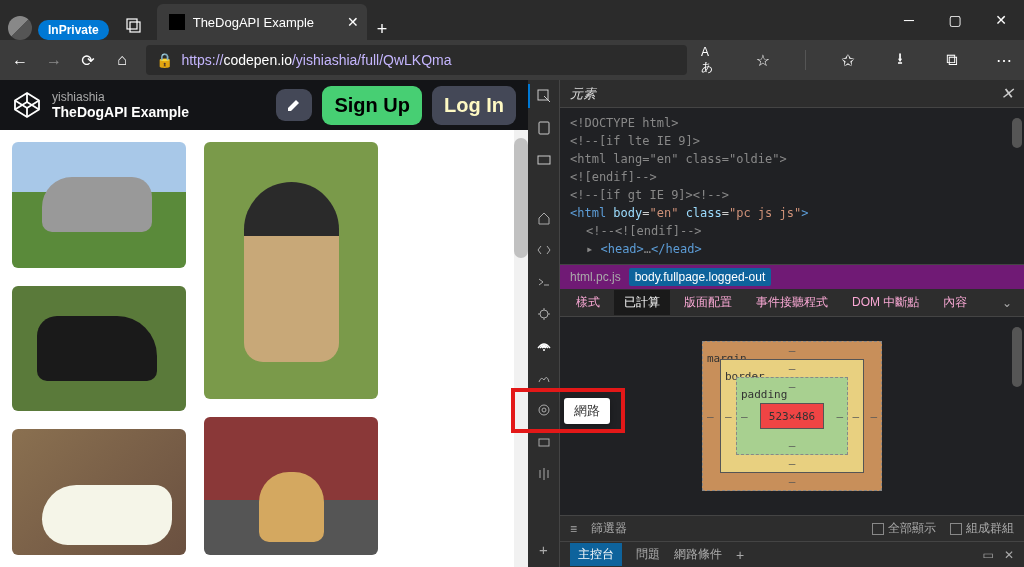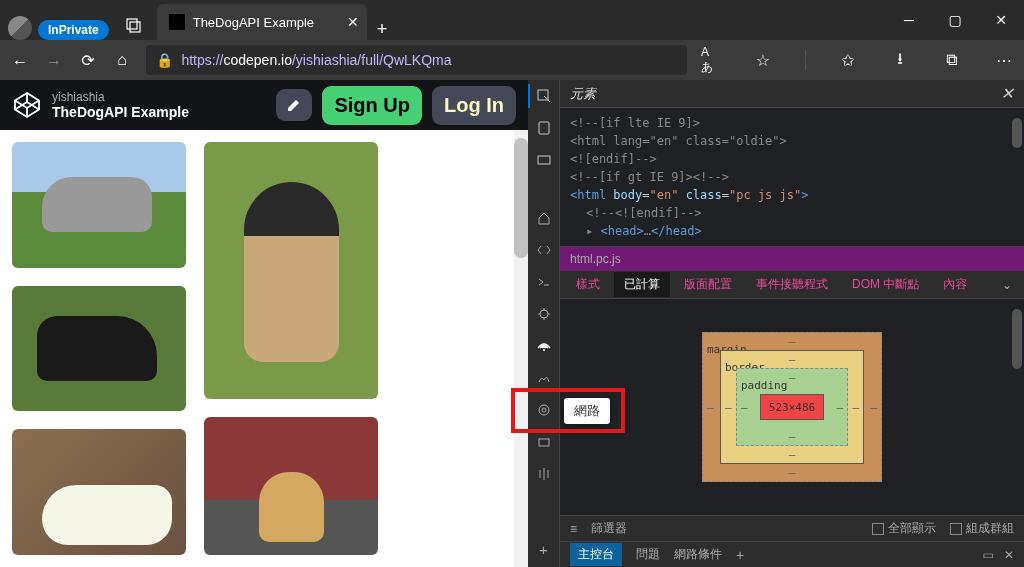--- a/index.html
+++ b/index.html
@@ -74,21 +74,21 @@
 .dt-code .attr { color: #9cdcfe; }
 .dt-code .val { color: #ce9178; }
 .dt-code .arrow { color: #888; }
 .code-scroll { position: absolute; right: 2px; top: 10px; width: 10px; height: 30px; background: #555; border-radius: 5px; }
 
 .dt-breadcrumb { height: 24px; background: #701a75; display: flex; align-items: center; padding: 0 10px; font-size: 12px; gap: 8px; }
 .bc { color: #aaa; }
 .bc.sel { background: #0e639c; color: #fff; padding: 2px 6px; border-radius: 2px; }
 
 .dt-tabs { height: 28px; background: #2d2d2d; border-bottom: 1px solid #444; display: flex; align-items: center; padding: 0 6px; font-size: 12px; gap: 4px; }
-.dt-tab { padding: 4px 10px; color: #ec4899; }
+.dt-tab { padding: 4px 10px; color: #f9a8d4; }
 .dt-tab.active { background: #1a1a1a; color: #fff; }
 .dt-tab-arrow { margin-left: auto; color: #aaa; padding: 0 6px; }
 
 .dt-styles { flex: 1; background: #202124; display: flex; align-items: center; justify-content: center; position: relative; }
 .box-model { position: relative; font-size: 11px; font-family: Consolas, monospace; }
 .bm-margin { width: 180px; height: 150px; background: #c88f5a; border: 1px dashed #888; display: flex; align-items: center; justify-content: center; position: relative; }
 .bm-border { width: 144px; height: 114px; background: #e8d080; border: 1px solid #555; display: flex; align-items: center; justify-content: center; position: relative; }
 .bm-padding { width: 112px; height: 78px; background: #a8d090; border: 1px dashed #888; display: flex; align-items: center; justify-content: center; position: relative; }
 .bm-content { width: 64px; height: 26px; background: #ef4444; border: 1px solid #555; display: flex; align-items: center; justify-content: center; color: #333; }
 .bm-label { position: absolute; top: 2px; left: 4px; color: #333; margin-top: 8px; }
@@ -277,31 +277,33 @@
     </div>
 
     <div class="dt-main">
       <div class="dt-top">
         <span>元素</span>
         <span class="dt-close">✕</span>
       </div>
 
       <div class="dt-code">
         <div class="code-scroll"></div>
+        <div class="gray">&lt;!DOCTYPE html&gt;</div>
         <div class="gray">&lt;!--[if lte IE 9]&gt;</div>
         <div class="gray">&lt;html lang="en" class="oldie"&gt;</div>
         <div class="gray">&lt;![endif]--&gt;</div>
         <div class="gray">&lt;!--[if gt IE 9]&gt;&lt;!--&gt;</div>
         <div><span class="tag">&lt;html</span> <span class="attr">body</span>=<span class="val">"en"</span> <span class="attr">class</span>=<span class="val">"pc js js"</span><span class="tag">&gt;</span></div>
         <div style="padding-left:16px"><span class="gray">&lt;!--&lt;![endif]--&gt;</span></div>
         <div style="padding-left:16px"><span class="arrow">▸</span> <span class="tag">&lt;head&gt;</span><span class="gray">…</span><span class="tag">&lt;/head&gt;</span></div>
       </div>
 
       <div class="dt-breadcrumb">
         <span class="bc">html.pc.js</span>
+        <span class="bc sel">body.fullpage.logged-out</span>
       </div>
 
       <div class="dt-tabs">
         <div class="dt-tab">樣式</div>
         <div class="dt-tab active">已計算</div>
         <div class="dt-tab">版面配置</div>
         <div class="dt-tab">事件接聽程式</div>
         <div class="dt-tab">DOM 中斷點</div>
         <div class="dt-tab">內容</div>
         <div class="dt-tab-arrow">⌄</div>

